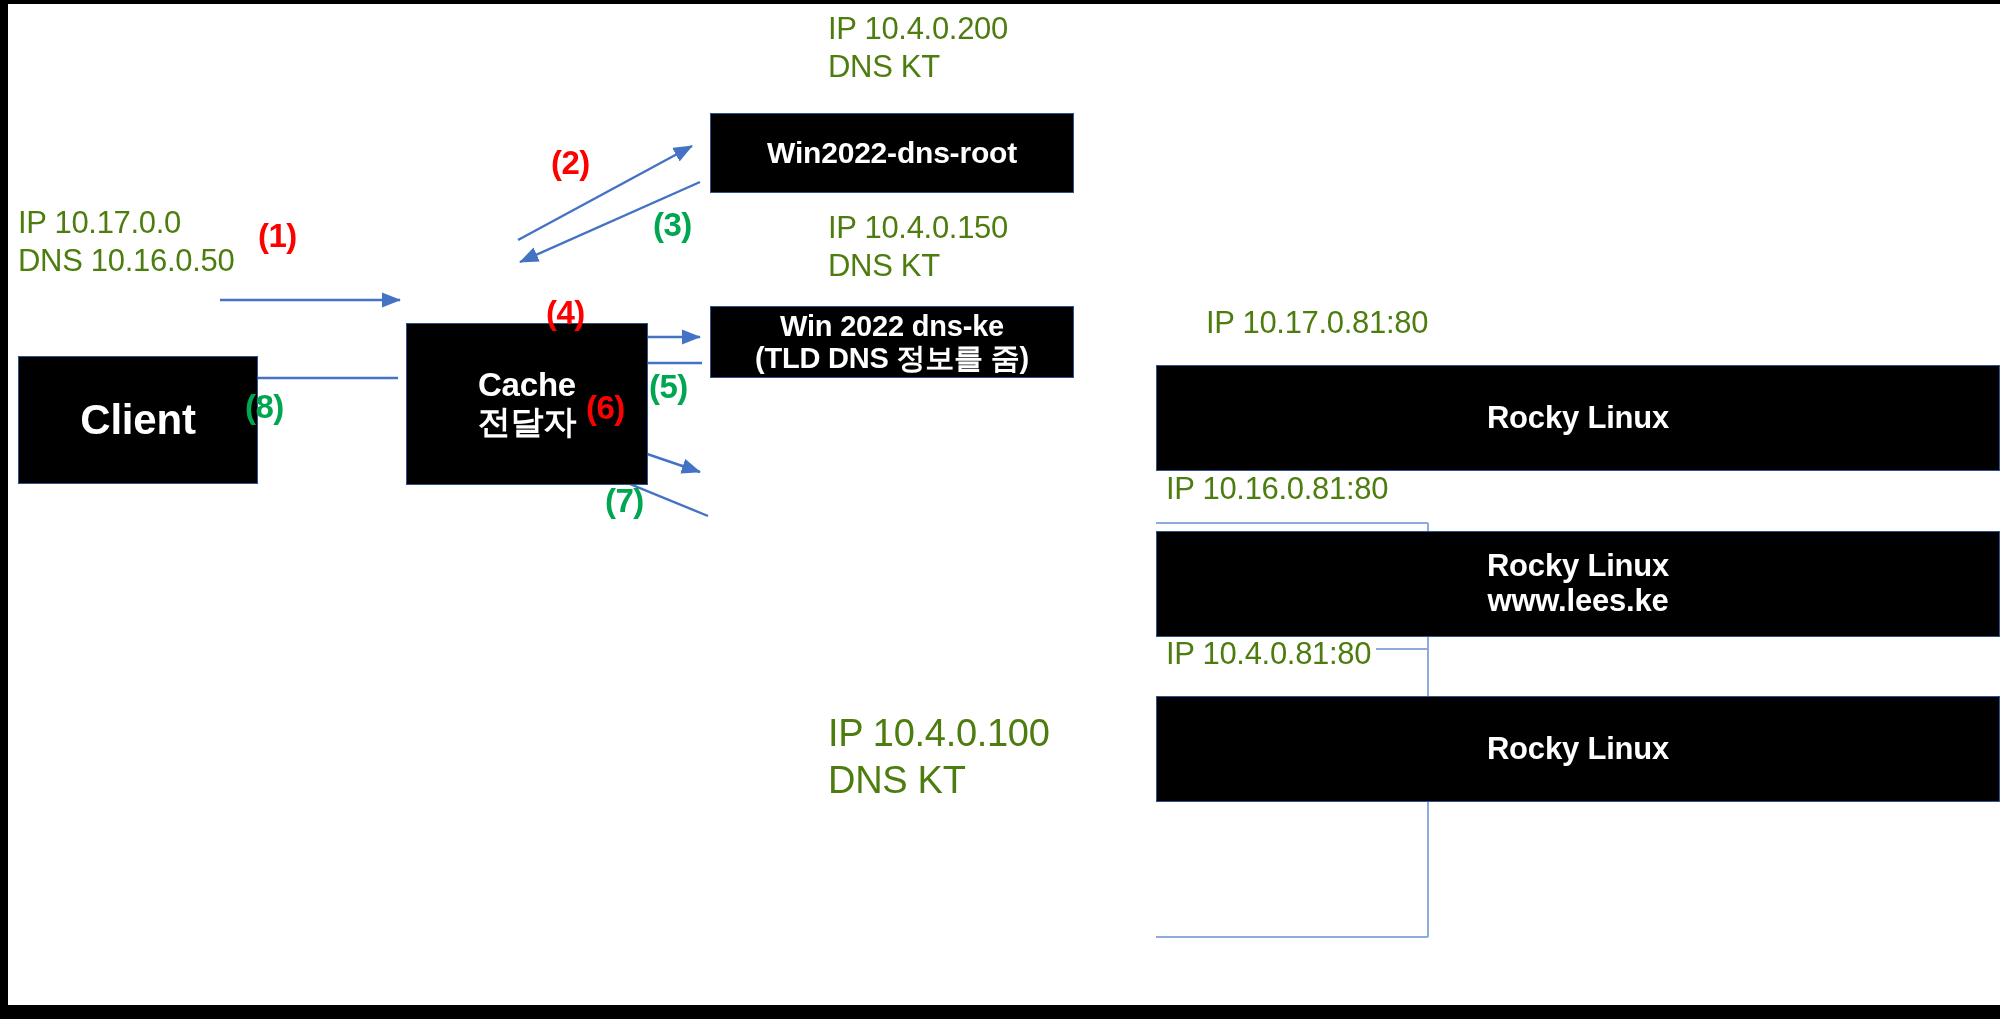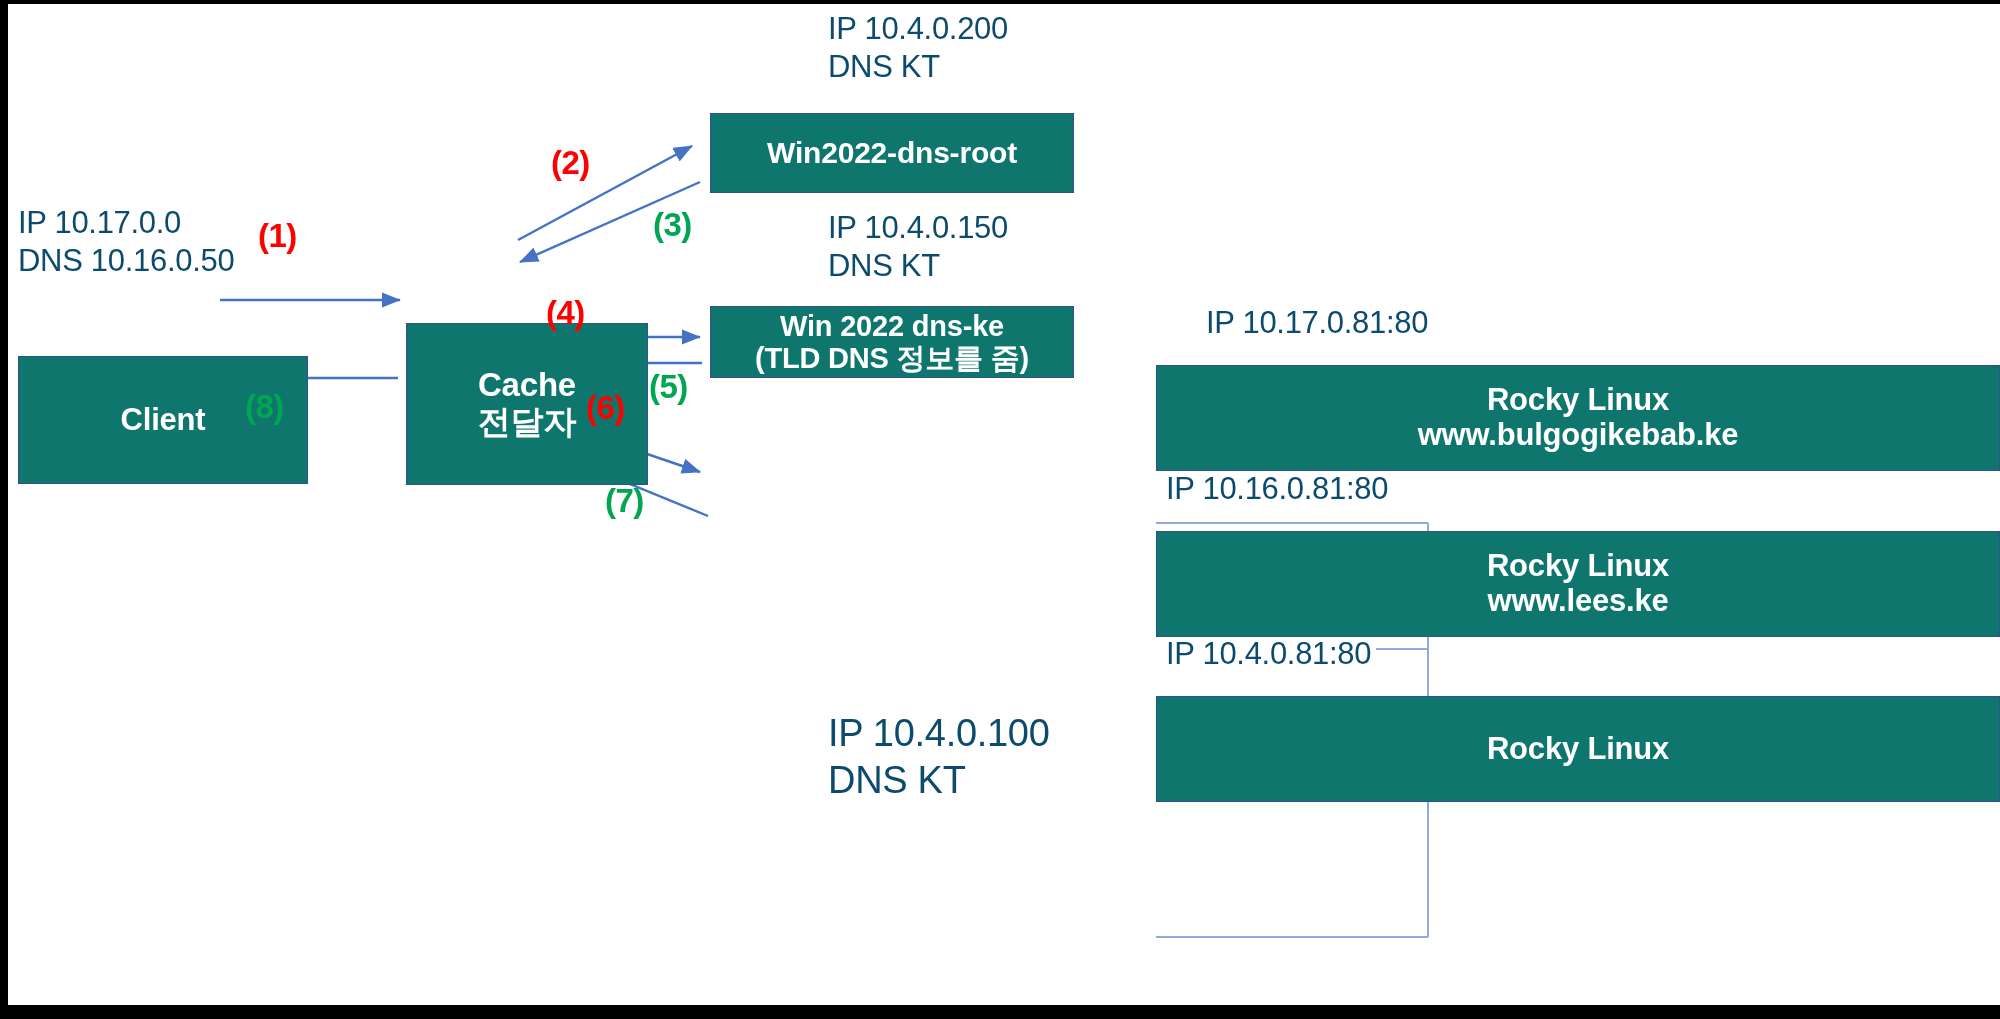--- a/index.html
+++ b/index.html
@@ -26,38 +26,38 @@
     position: absolute;
     left: 8px;
     top: 4px;
     width: 1992px;
     height: 1001px;
     background: #ffffff;
     overflow: hidden;
   }
   .node {
     position: absolute;
-    background: #0f766e;
+    background: #000000;
     border: 1.5px solid #2F528F;
     box-sizing: border-box;
     display: flex;
     flex-direction: column;
     align-items: center;
     justify-content: center;
     color: #ffffff;
     font-weight: bold;
     text-align: center;
     line-height: 1.12;
     letter-spacing: -0.2px;
   }
   .node .line { display: block; white-space: nowrap; }
 
   .caption {
     position: absolute;
-    color: #0c4a6e;
+    color: #4d7c0f;
     font-weight: normal;
     line-height: 1.24;
     white-space: pre-line;
     letter-spacing: -0.3px;
   }
   .step {
     position: absolute;
     font-weight: bold;
     white-space: nowrap;
     letter-spacing: -0.5px;
@@ -120,21 +120,21 @@
 
       <g stroke="#8FAADC" stroke-width="2" fill="none">
         <line x1="1368" y1="645" x2="1420" y2="645"></line>
         <line x1="1420" y1="519" x2="1420" y2="933"></line>
         <line x1="1420" y1="519" x2="1148" y2="519"></line>
         <line x1="1420" y1="727" x2="1148" y2="727"></line>
         <line x1="1420" y1="933" x2="1148" y2="933"></line>
       </g>
     </svg>
 
-    <div class="node" style="left:10px; top:352px; width:290px; height:128px; font-size:31px;">
+    <div class="node" style="left:10px; top:352px; width:240px; height:128px; font-size:42px;">
       <span class="line">Client</span>
     </div>
     <div class="caption" style="left:10px; top:200px; width:330px; font-size:31px;">IP 10.17.0.0
 DNS 10.16.0.50</div>
 
     <div class="node" style="left:398px; top:307px; width:242px; height:162px; font-size:33px;margin-top:12px;">
       <span class="line">Cache</span>
       <span class="line">전달자</span>
     </div>
 
@@ -149,21 +149,20 @@
       <span class="line">(TLD DNS 정보를 줌)</span>
     </div>
     <div class="caption" style="left:820px; top:205px; width:330px; font-size:31px;">IP 10.4.0.150
 DNS KT</div>
 
     <div class="caption" style="left:820px; top:706px; width:330px; font-size:38px;">IP 10.4.0.100
 DNS KT</div>
 
     <div class="node" style="left:1148px; top:361px; width:844px; height:106px; font-size:31px;">
       <span class="line">Rocky Linux</span>
-      <span class="line">www.bulgogikebab.ke</span>
     </div>
     <div class="caption" style="left:1158px; top:300px; width:400px; font-size:31px;margin-left:40px;">IP 10.17.0.81:80</div>
 
     <div class="node" style="left:1148px; top:527px; width:844px; height:106px; font-size:31px;">
       <span class="line">Rocky Linux</span>
       <span class="line">www.lees.ke</span>
     </div>
     <div class="caption" style="left:1158px; top:466px; width:400px; font-size:31px;">IP 10.16.0.81:80</div>
 
     <div class="node" style="left:1148px; top:692px; width:844px; height:106px; font-size:31px;">

